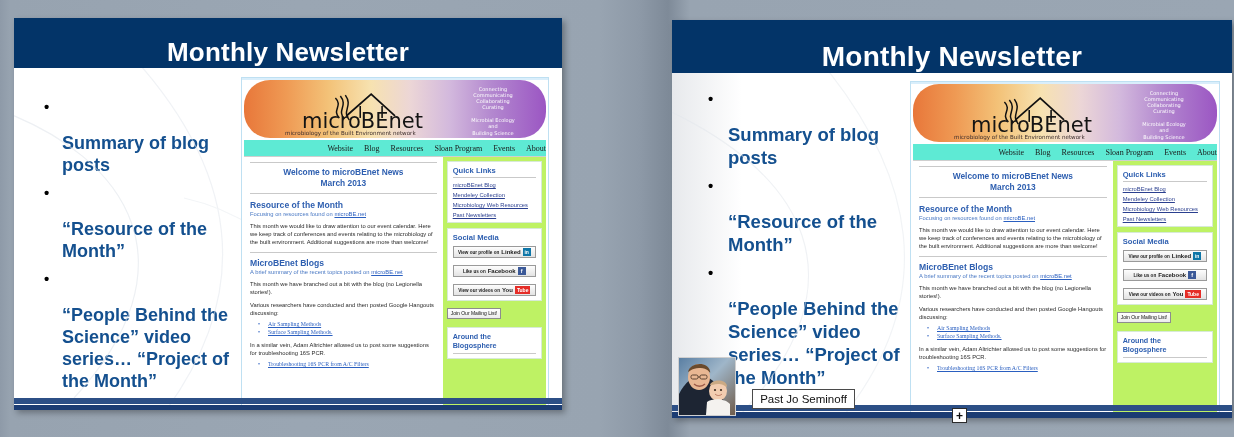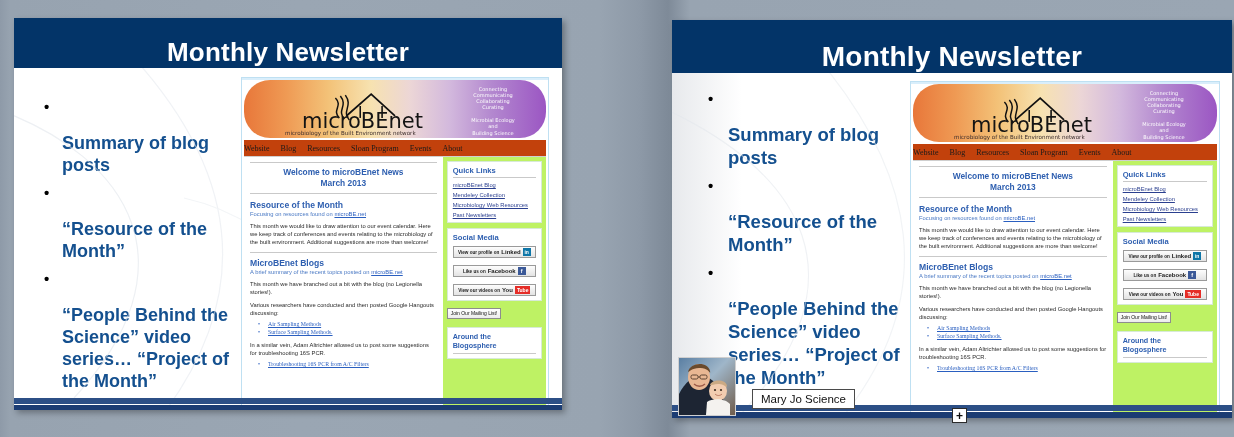--- a/index.html
+++ b/index.html
@@ -52,22 +52,22 @@
     background:linear-gradient(90deg,#e8773a 0%,#ef9a54 14%,#f3c278 28%,#f7e2b0 42%,#ecd6d6 55%,#d3b9dd 68%,#b388cf 82%,#9b56c3 100%);
     border-radius:26px;
   }
   .logo-word{
     position:absolute;font-family:"DejaVu Sans", sans-serif;
     color:#141414;font-weight:normal;white-space:nowrap;
   }
   .logo-sub{position:absolute;color:#3a2b2b;white-space:nowrap;font-family:"DejaVu Sans", sans-serif;}
   .logo-right{position:absolute;text-align:center;color:#fdfdfd;line-height:1.22;font-family:"DejaVu Sans", sans-serif;}
   .news-nav{
-    background:#c2410c;border-bottom:1px solid #cfcfcf;
-    display:flex;align-items:center;justify-content:flex-start;
+    background:#5eead4;border-bottom:1px solid #cfcfcf;
+    display:flex;align-items:center;justify-content:flex-end;
     color:#1a1a1a;font-family:"Liberation Serif", serif;
   }
   .news-nav span{white-space:nowrap;}
   .news-cols{display:flex;background:#eefbee;}
   .news-main{background:#ffffff;}
   .news-side{background:#bef264;}
   .side-card{background:#ffffff;border:1px solid #d7ead7;box-sizing:border-box;}
   .nl-hdr{color:#2e5fb0;font-weight:bold;text-align:center;font-family:"Liberation Sans", sans-serif;}
   .rule{border-top:1px solid #c9c9c9;}
   .sec-title{color:#2e5fb0;font-weight:bold;font-family:"Liberation Sans", sans-serif;}
@@ -439,18 +439,18 @@
     <ellipse cx="39" cy="33" rx="9" ry="10" fill="#f2cdb0"></ellipse>
     <path d="M31,27 C33,21 47,21 48,28 C48,31 45,25 39,26 C34,26 32,28 31,27 Z" fill="#cbaa84"></path>
     <circle cx="36" cy="32" r="1.1" fill="#3a2b20"></circle>
     <circle cx="42" cy="32" r="1.1" fill="#3a2b20"></circle>
     <path d="M36,36 C38,38 41,38 43,36" fill="none" stroke="#b9765f" stroke-width="1"></path>
     <path d="M28,44 C33,40 46,40 51,46 L51,57 L27,57 Z" fill="#f4f2ef"></path>
   </svg>
 </div>
 
 <div class="namebox" style="left:752px;top:389px;width:103px;height:20px;font-size:11.5px;">
-  <span>Mary Jo Science</span>
+  <span>Past Jo Seminoff</span>
 </div>
 
 <div class="plusbox" style="left:952px;top:408px;width:15px;height:15px;font-size:12px;">
   <span>+</span>
 </div>
 
 </body></html>

